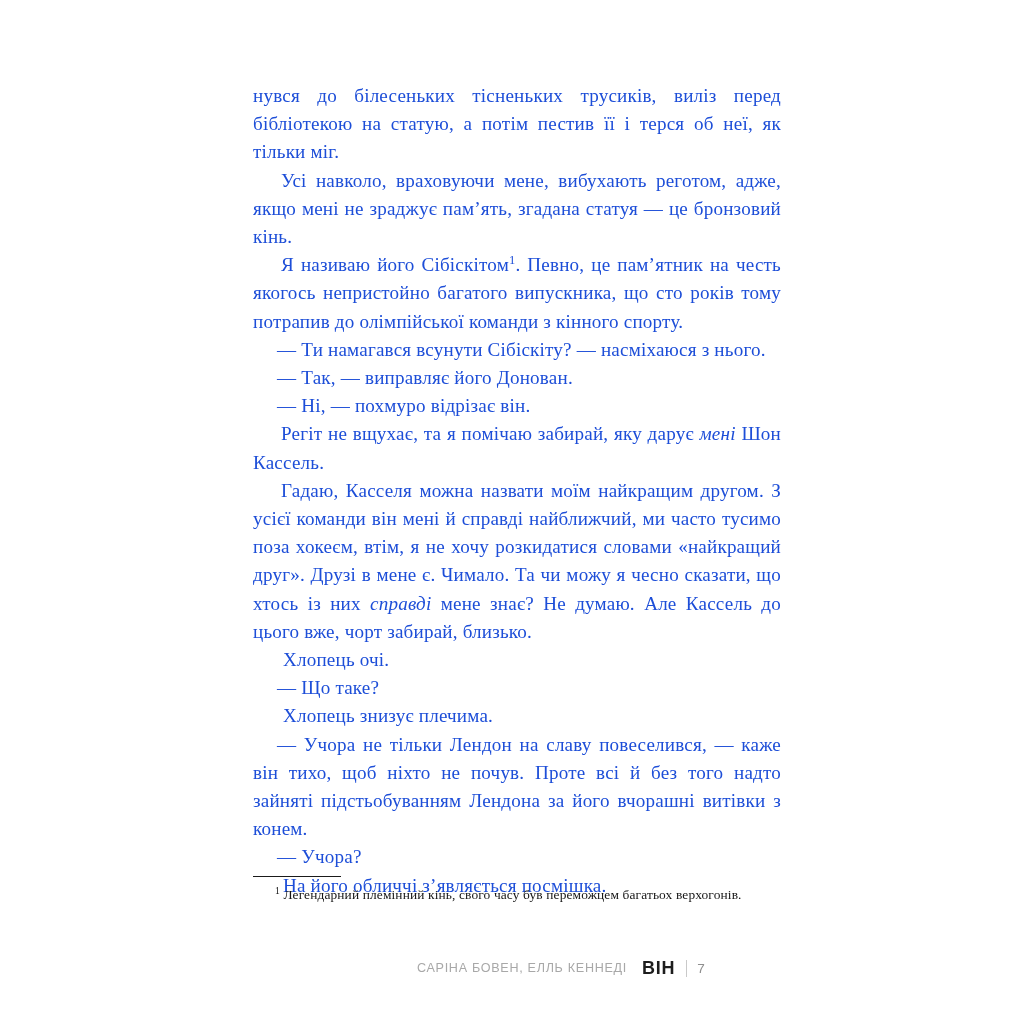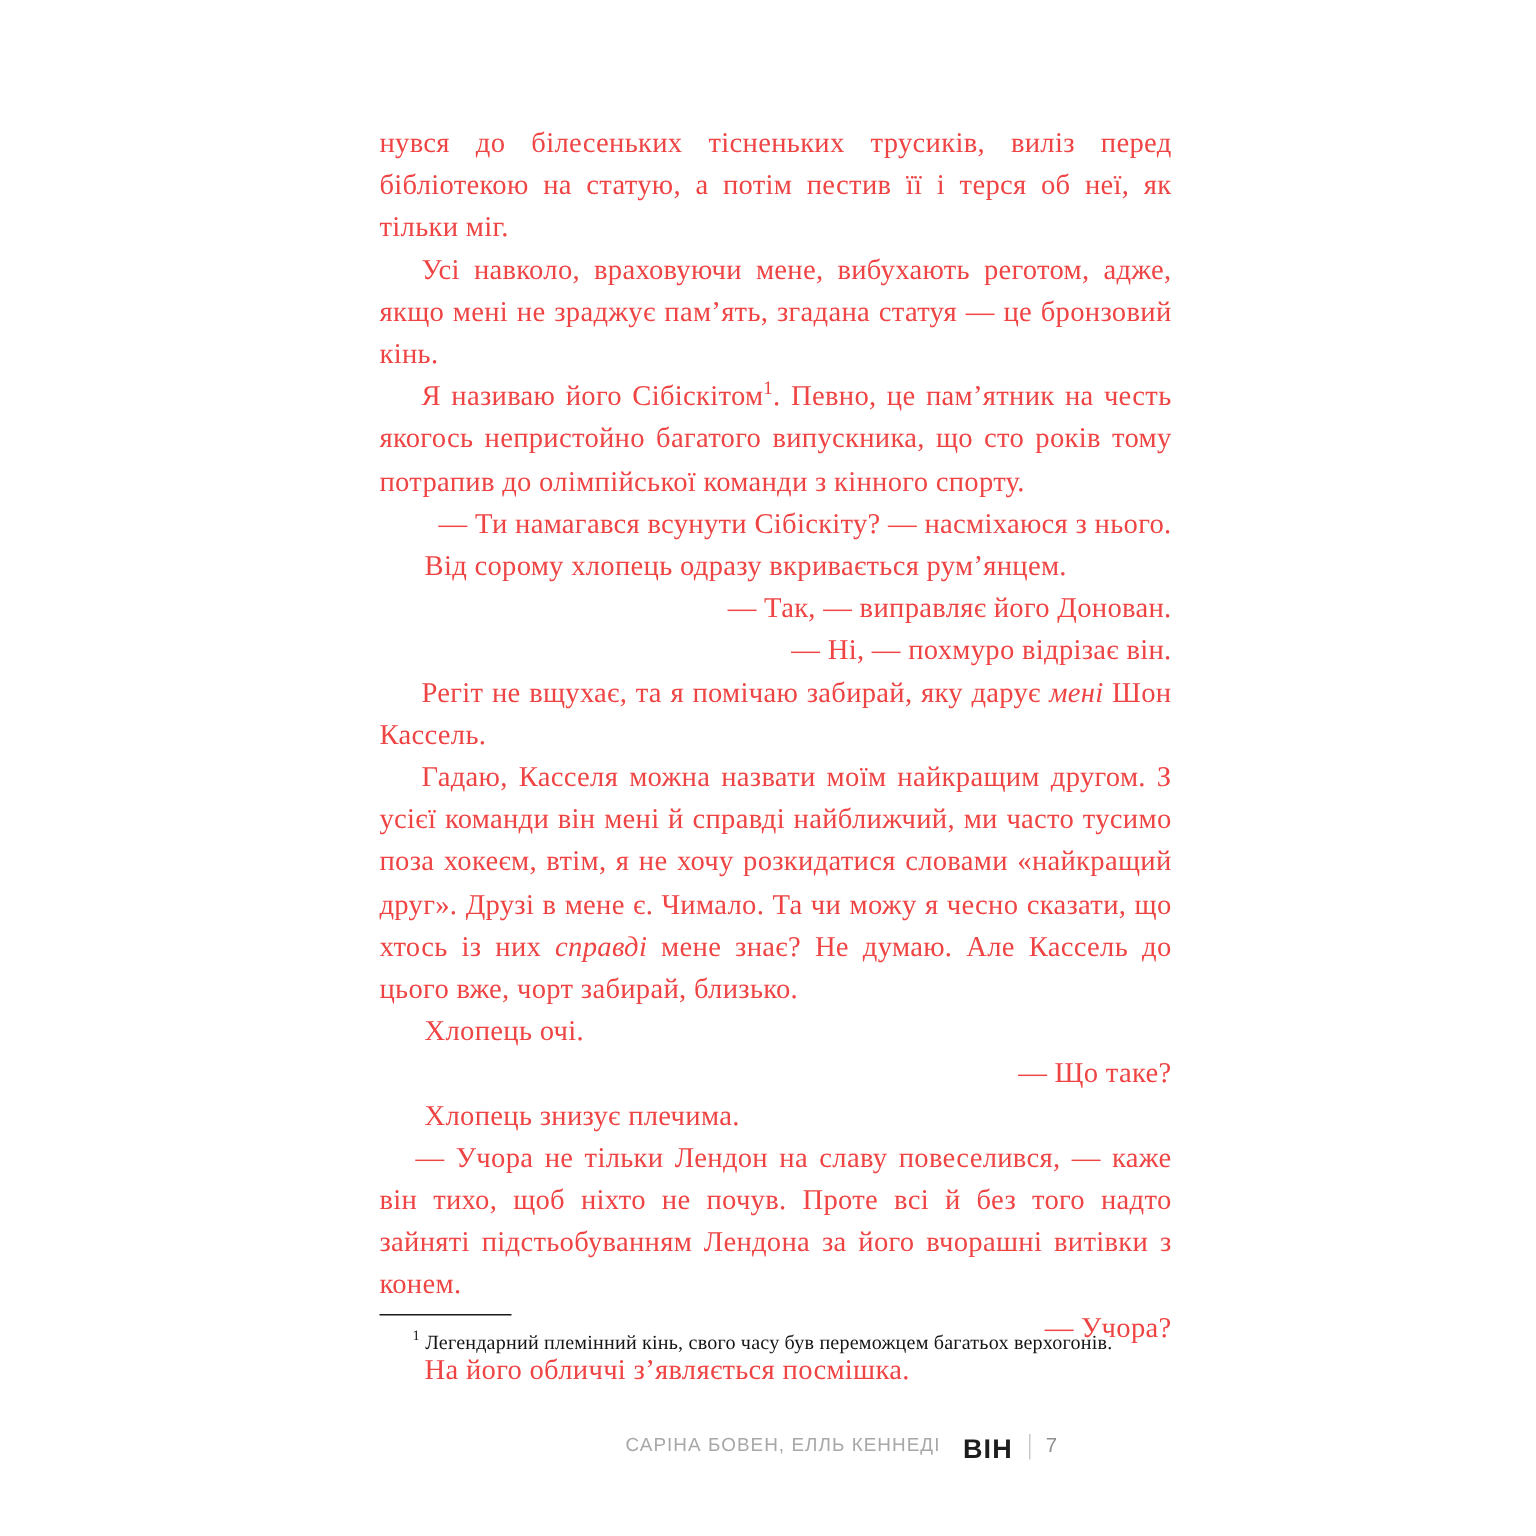--- a/index.html
+++ b/index.html
@@ -32,21 +32,21 @@
   }
 
   .para {
     margin: 0;
     font-size: 19.1px;
     line-height: 28.2px;
     text-align: justify;
     text-justify: inter-word;
     -webkit-hyphens: none;
     hyphens: none;
-    color: #ef4444;
+    color: #1d4ed8;
     letter-spacing: 0.01em;
   }
 
   
   .para.cont {
     text-indent: 0;
   }
 
   
   .para.indent {
@@ -54,21 +54,21 @@
   }
 
   
   .para.single {
     text-align: left;
     text-indent: 30px;
   }
 
   
   .para.dialogue {
-    text-align: right;
+    text-align: left;
     text-indent: 24px;
   }
 
   
   .para.dialogue-block {
     text-align: justify;
     text-indent: 24px;
   }
 
   em, .ital {
@@ -117,21 +117,21 @@
   }
 
   
   .page-footer {
     position: absolute;
     left: 0;
     top: 956px;
     width: 948px;
     height: 24px;
     display: flex;
-    align-items: flex-start;
+    align-items: center;
     justify-content: flex-end;
     padding-right: 243px;
     box-sizing: border-box;
     font-family: "Liberation Sans", "DejaVu Sans", sans-serif;
   }
 
   .footer-authors {
     font-size: 12.6px;
     letter-spacing: 0.055em;
     color: #a8a8a8;
@@ -171,21 +171,20 @@
   <div class="text-column">
 
     <p class="para cont">нувся до білесеньких тісненьких трусиків, виліз перед бібліотекою на статую, а потім пестив її і терся об неї, як тільки міг.</p>
 
     <p class="para indent">Усі навколо, враховуючи мене, вибухають реготом, адже, якщо мені не зраджує пам’ять, згадана статуя — це бронзовий кінь.</p>
 
     <p class="para indent"><span>Я називаю його Сібіскітом</span><sup class="fn-ref">1</sup><span>. Певно, це пам’ятник на честь якогось непристойно багатого випускника, що сто років тому потрапив до олімпійської команди з кінного спорту.</span></p>
 
     <p class="para dialogue">— Ти намагався всунути Сібіскіту? — насміхаюся з нього.</p>
 
-    <p class="para single">Від сорому хлопець одразу вкривається рум’янцем.</p>
 
     <p class="para dialogue">— Так, — виправляє його Донован.</p>
 
     <p class="para dialogue">— Ні, — похмуро відрізає він.</p>
 
     <p class="para indent"><span>Регіт не вщухає, та я помічаю забирай, яку дарує </span><em class="ital">мені</em><span>  Шон Кассель.</span></p>
 
     <p class="para indent"><span>Гадаю, Касселя можна назвати моїм найкращим другом. З усієї команди він мені й справді найближчий, ми часто тусимо поза хокеєм, втім, я не хочу розкидатися словами «найкращий друг». Друзі в мене є. Чимало. Та чи можу я чесно сказати, що хтось із них </span><em class="ital">справді</em><span> мене знає? Не думаю. Але Кассель до цього вже, чорт забирай, близько.</span></p>
 
     <p class="para single">Хлопець очі.</p>

